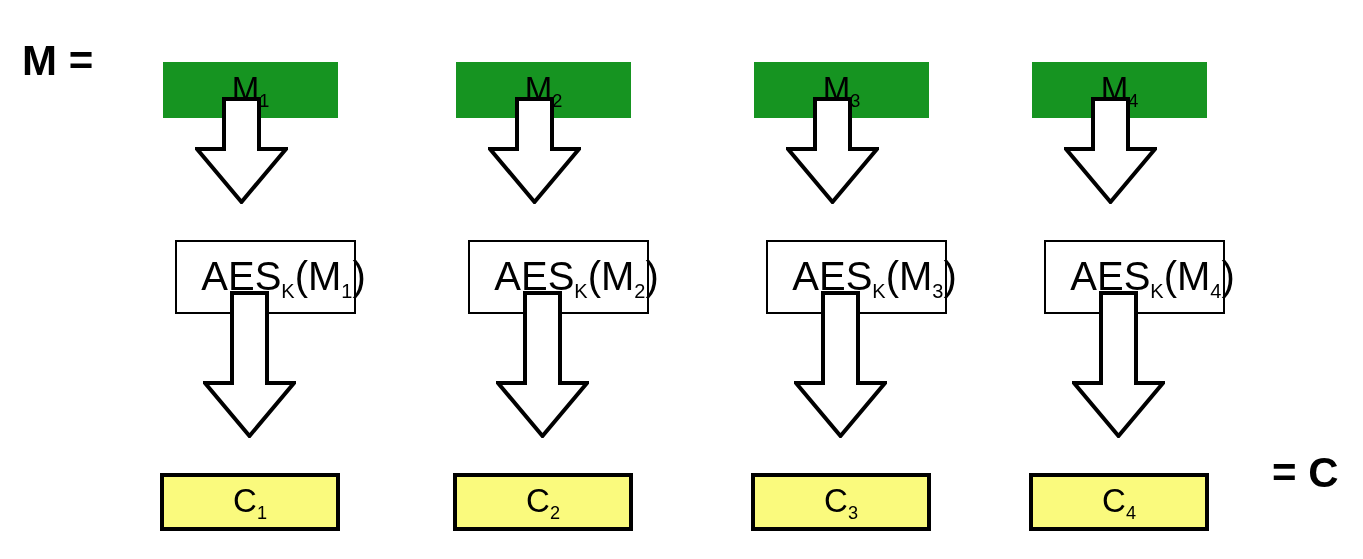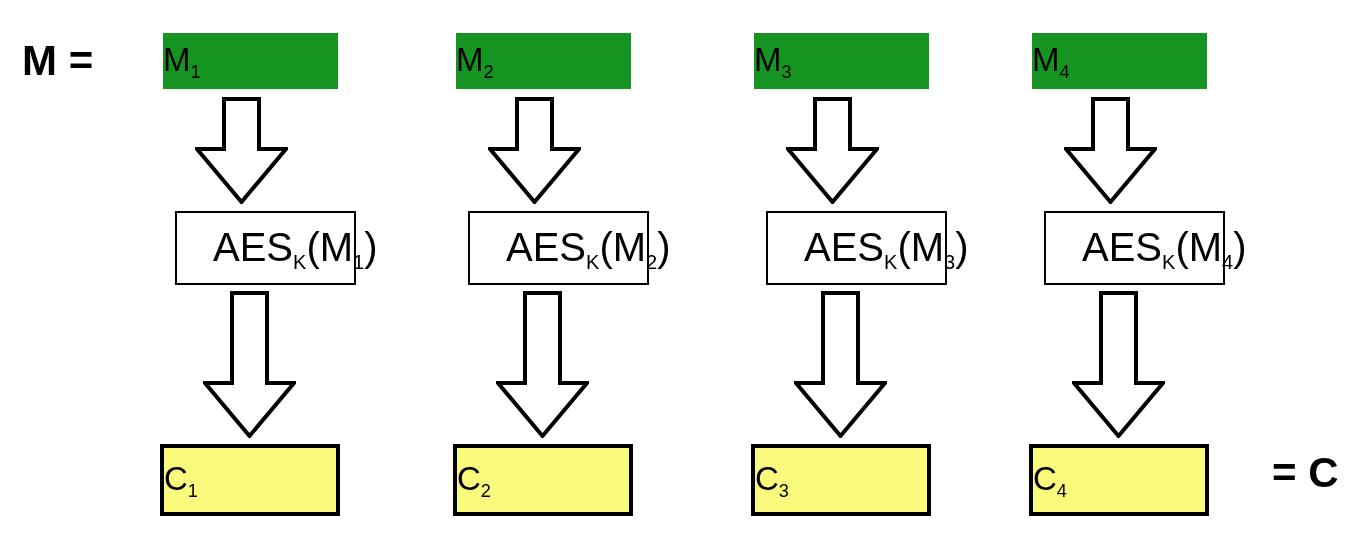--- a/index.html
+++ b/index.html
@@ -21,22 +21,24 @@
     top: 0;
     left: 0;
     width: 0;
     height: 100%;
   }
   .box {
     position: absolute;
     box-sizing: border-box;
     display: flex;
     align-items: center;
+    justify-content: center;
     overflow: visible;
     white-space: nowrap;
+    margin-top: 29px;
   }
   .msg-box {
     top: 33px;
     left: calc(var(--cx) - 87px);
     width: 175px;
     height: 56px;
     background: var(--message-fill, #169421);
     font-size: 33px;
   }
   .aes-box {
@@ -46,21 +48,21 @@
     height: 74px;
     background: #ffffff;
     border: 2px solid var(--border, #000);
     font-size: 40px;
     padding-left: 36px;
   }
   .cipher-box {
     top: 444px;
     left: calc(var(--cx) - 90px);
     width: 180px;
-    height: 72px;
+    height: 58px;
     background: var(--cipher-fill, #FAFA7D);
     border: 4px solid var(--border, #000);
     font-size: 33px;
   }
   sub {
     font-size: 0.55em;
     line-height: 1;
     vertical-align: -0.4em;
   }
   .aes-box sub {

